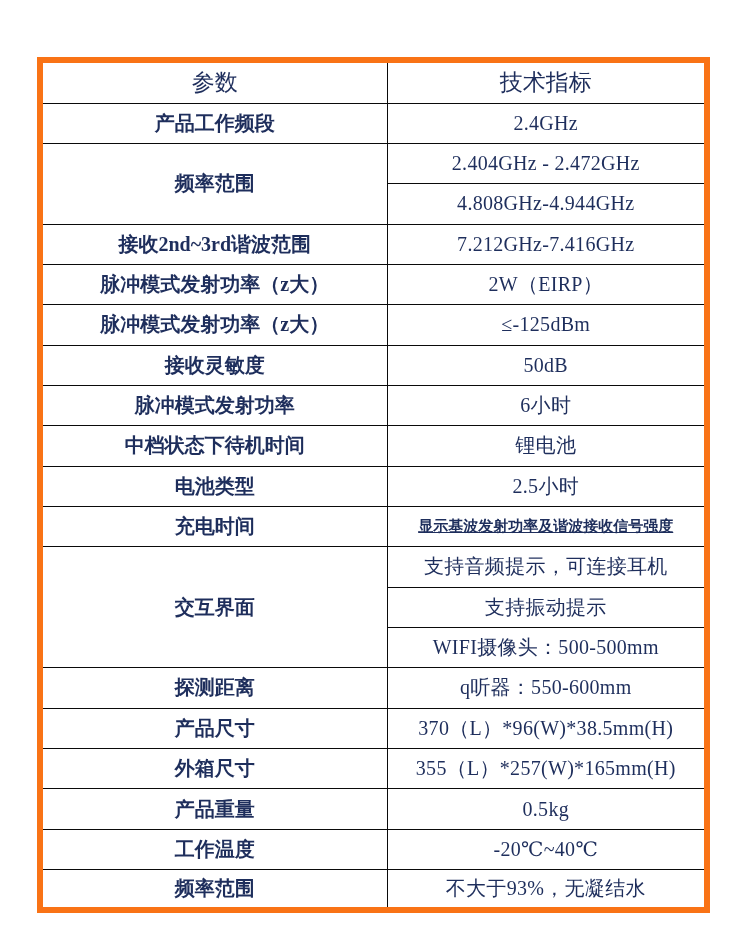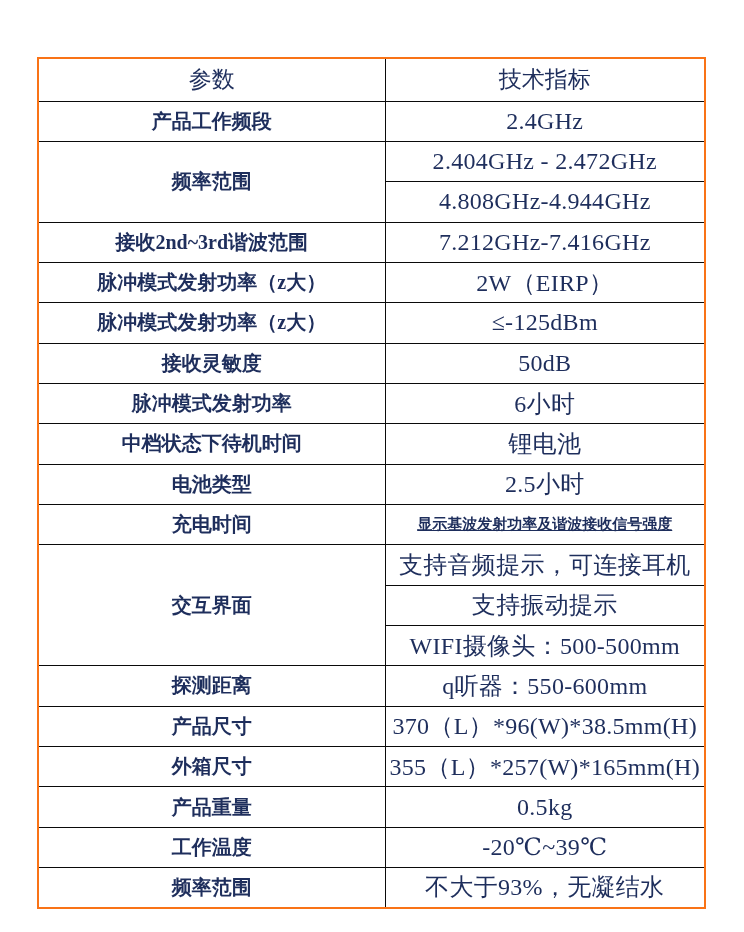--- a/index.html
+++ b/index.html
@@ -16,21 +16,21 @@
     color: #1e2e5c;
     overflow: hidden;
   }
   table.spec-table {
     position: absolute;
     left: 37px;
     top: 57px;
     width: 667px;
     border-collapse: collapse;
     table-layout: fixed;
-    border: 2px solid #f97316;
+    border: 6px solid #f97316;
   }
   table.spec-table col.c-param { width: 347px; }
   table.spec-table col.c-value { width: 320px; }
   .spec-table td, .spec-table th {
     border: 1px solid #0a0a0a;
     text-align: center;
     vertical-align: middle;
     padding: 0 2px;
     overflow: hidden;
     white-space: nowrap;
@@ -39,21 +39,21 @@
   tr.data-row { height: 40.35px; }
   .hdr-cell {
     font-size: 23px;
     font-weight: normal;
   }
   .param-cell {
     font-size: 20px;
     font-weight: bold;
   }
   .value-cell {
-    font-size: 24px;
+    font-size: 20px;
     font-weight: normal;
     letter-spacing: 0.3px;
   }
   .value-cell.small-text {
     font-size: 15px;
     font-weight: bold;
     letter-spacing: 0;
     text-decoration: underline;
   }
 </style>
@@ -135,21 +135,21 @@
       <tr class="data-row">
         <td class="param-cell">外箱尺寸</td>
         <td class="value-cell">355（L）*257(W)*165mm(H)</td>
       </tr>
       <tr class="data-row">
         <td class="param-cell">产品重量</td>
         <td class="value-cell">0.5kg</td>
       </tr>
       <tr class="data-row">
         <td class="param-cell">工作温度</td>
-        <td class="value-cell">-20℃~39℃</td>
+        <td class="value-cell">-20℃~40℃</td>
       </tr>
       <tr class="data-row">
         <td class="param-cell">频率范围</td>
         <td class="value-cell">不大于93%，无凝结水</td>
       </tr>
     </tbody>
   </table>
 </div>
 
 </body></html>

